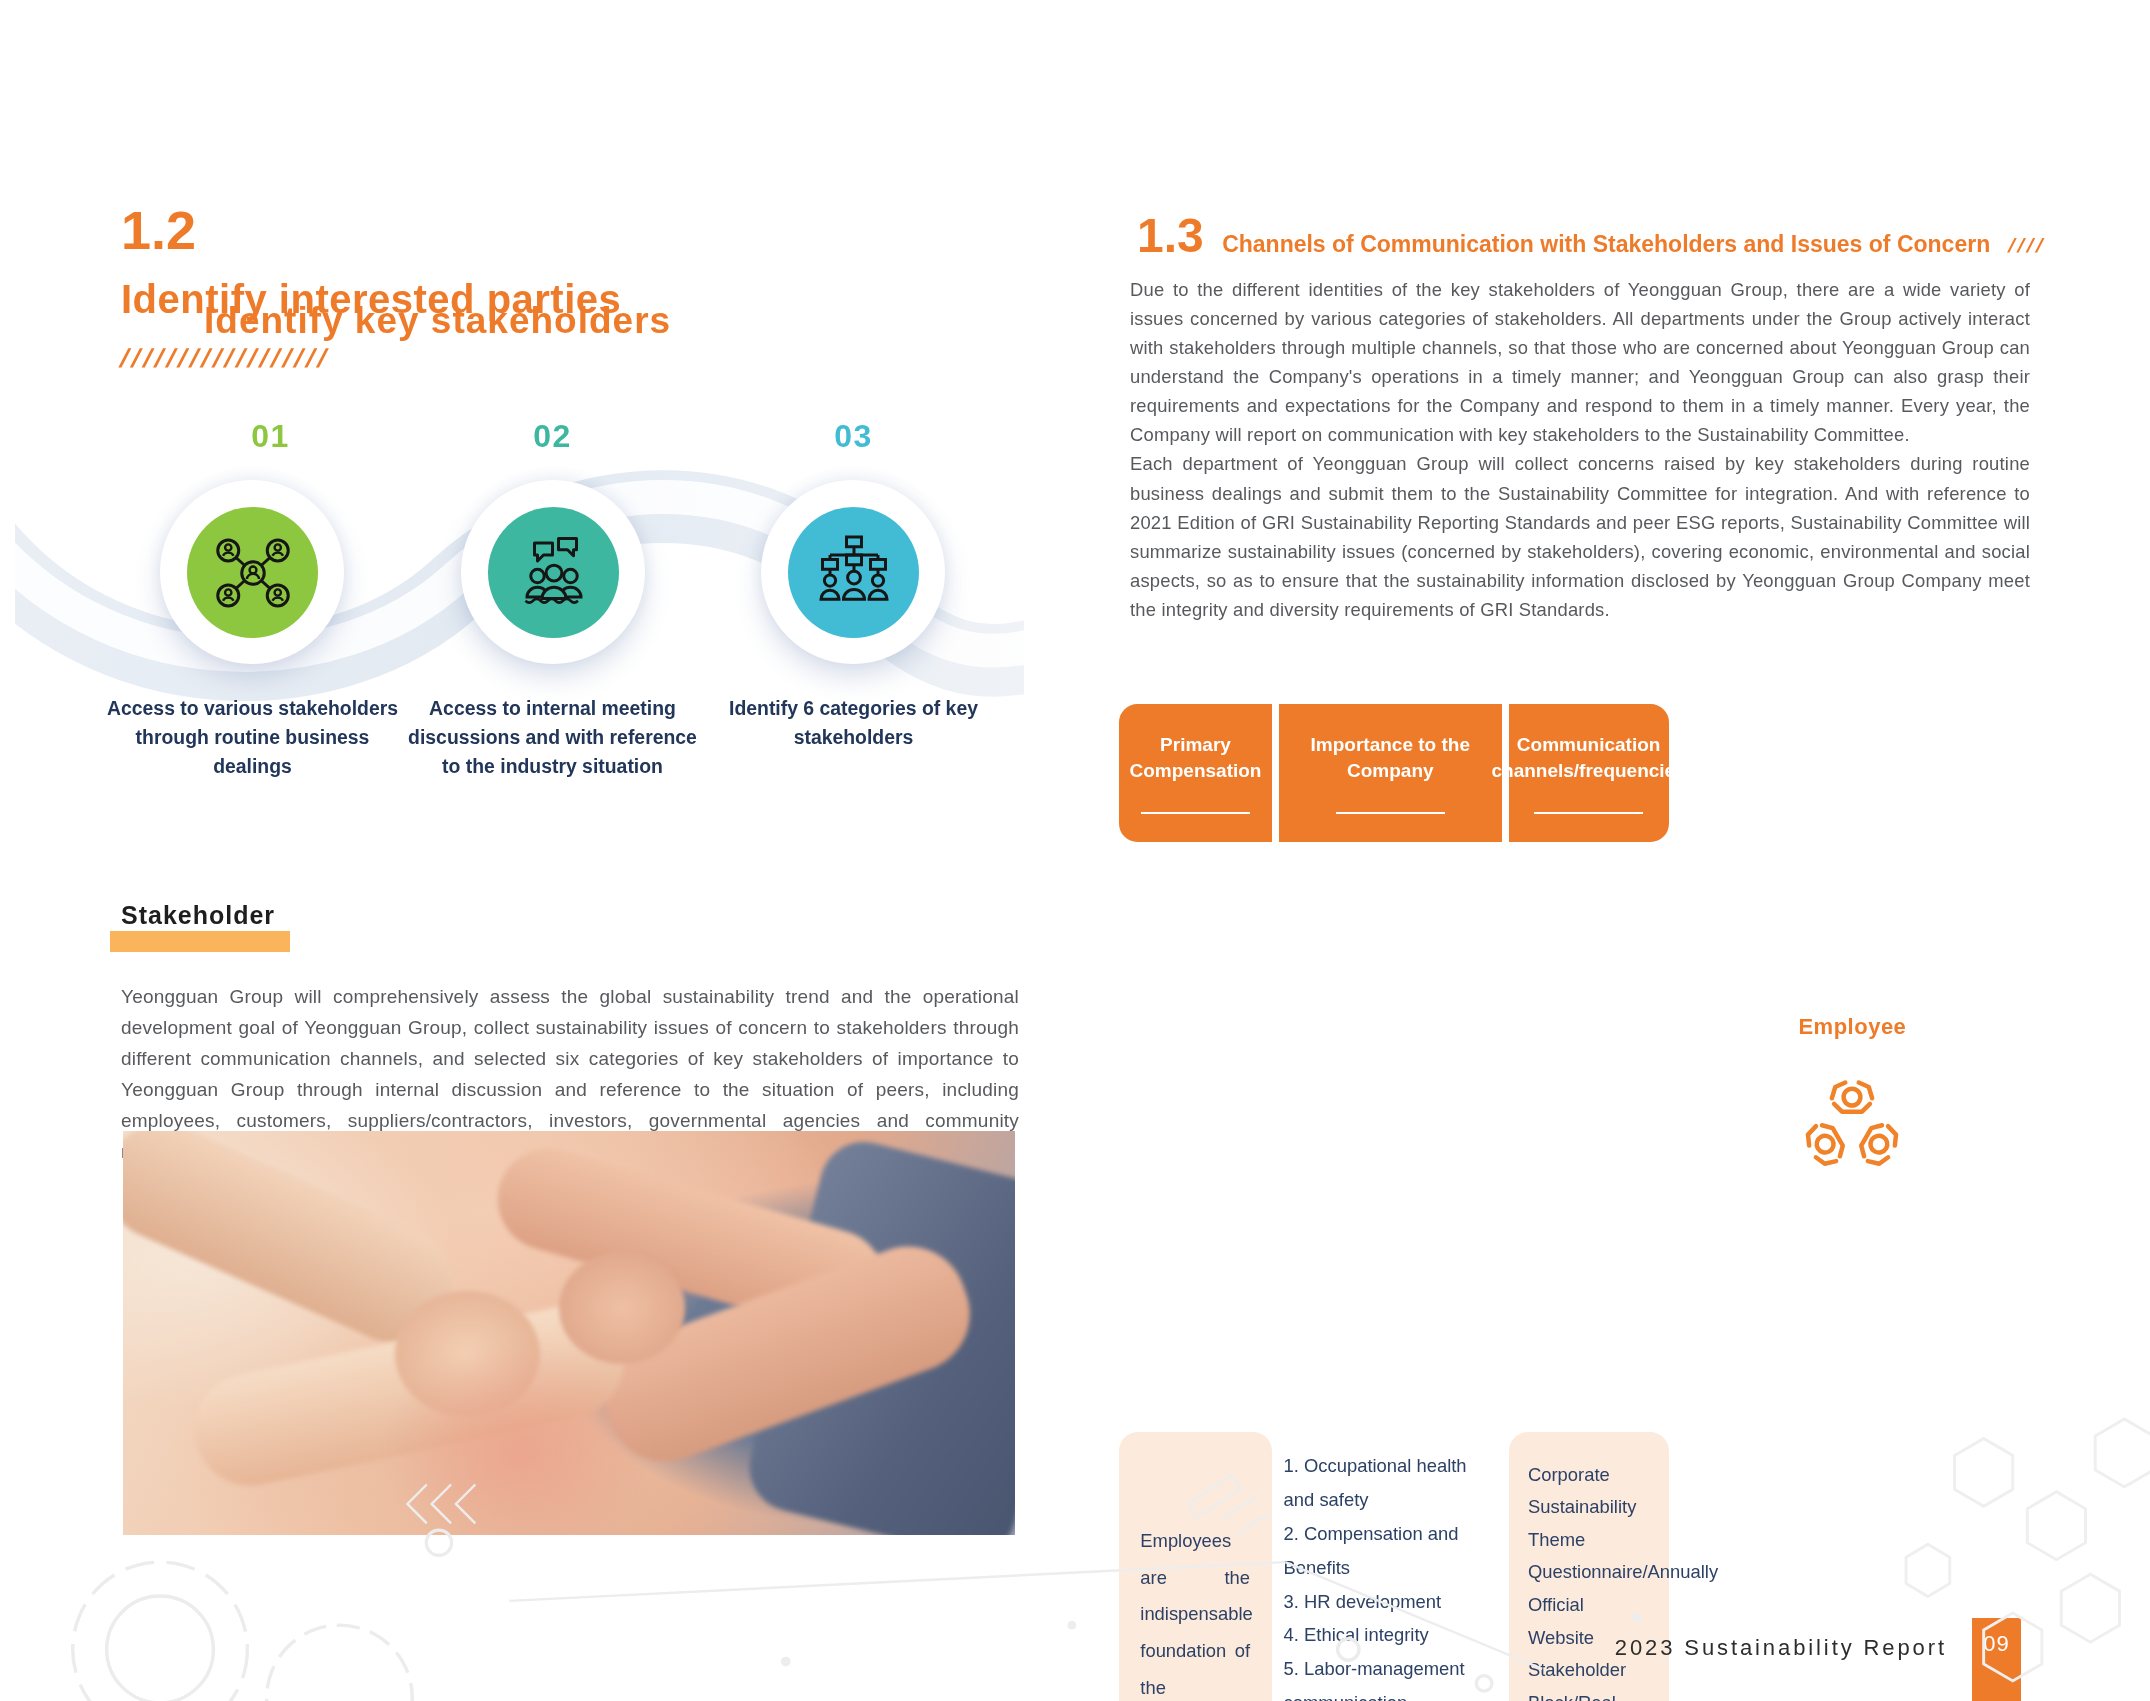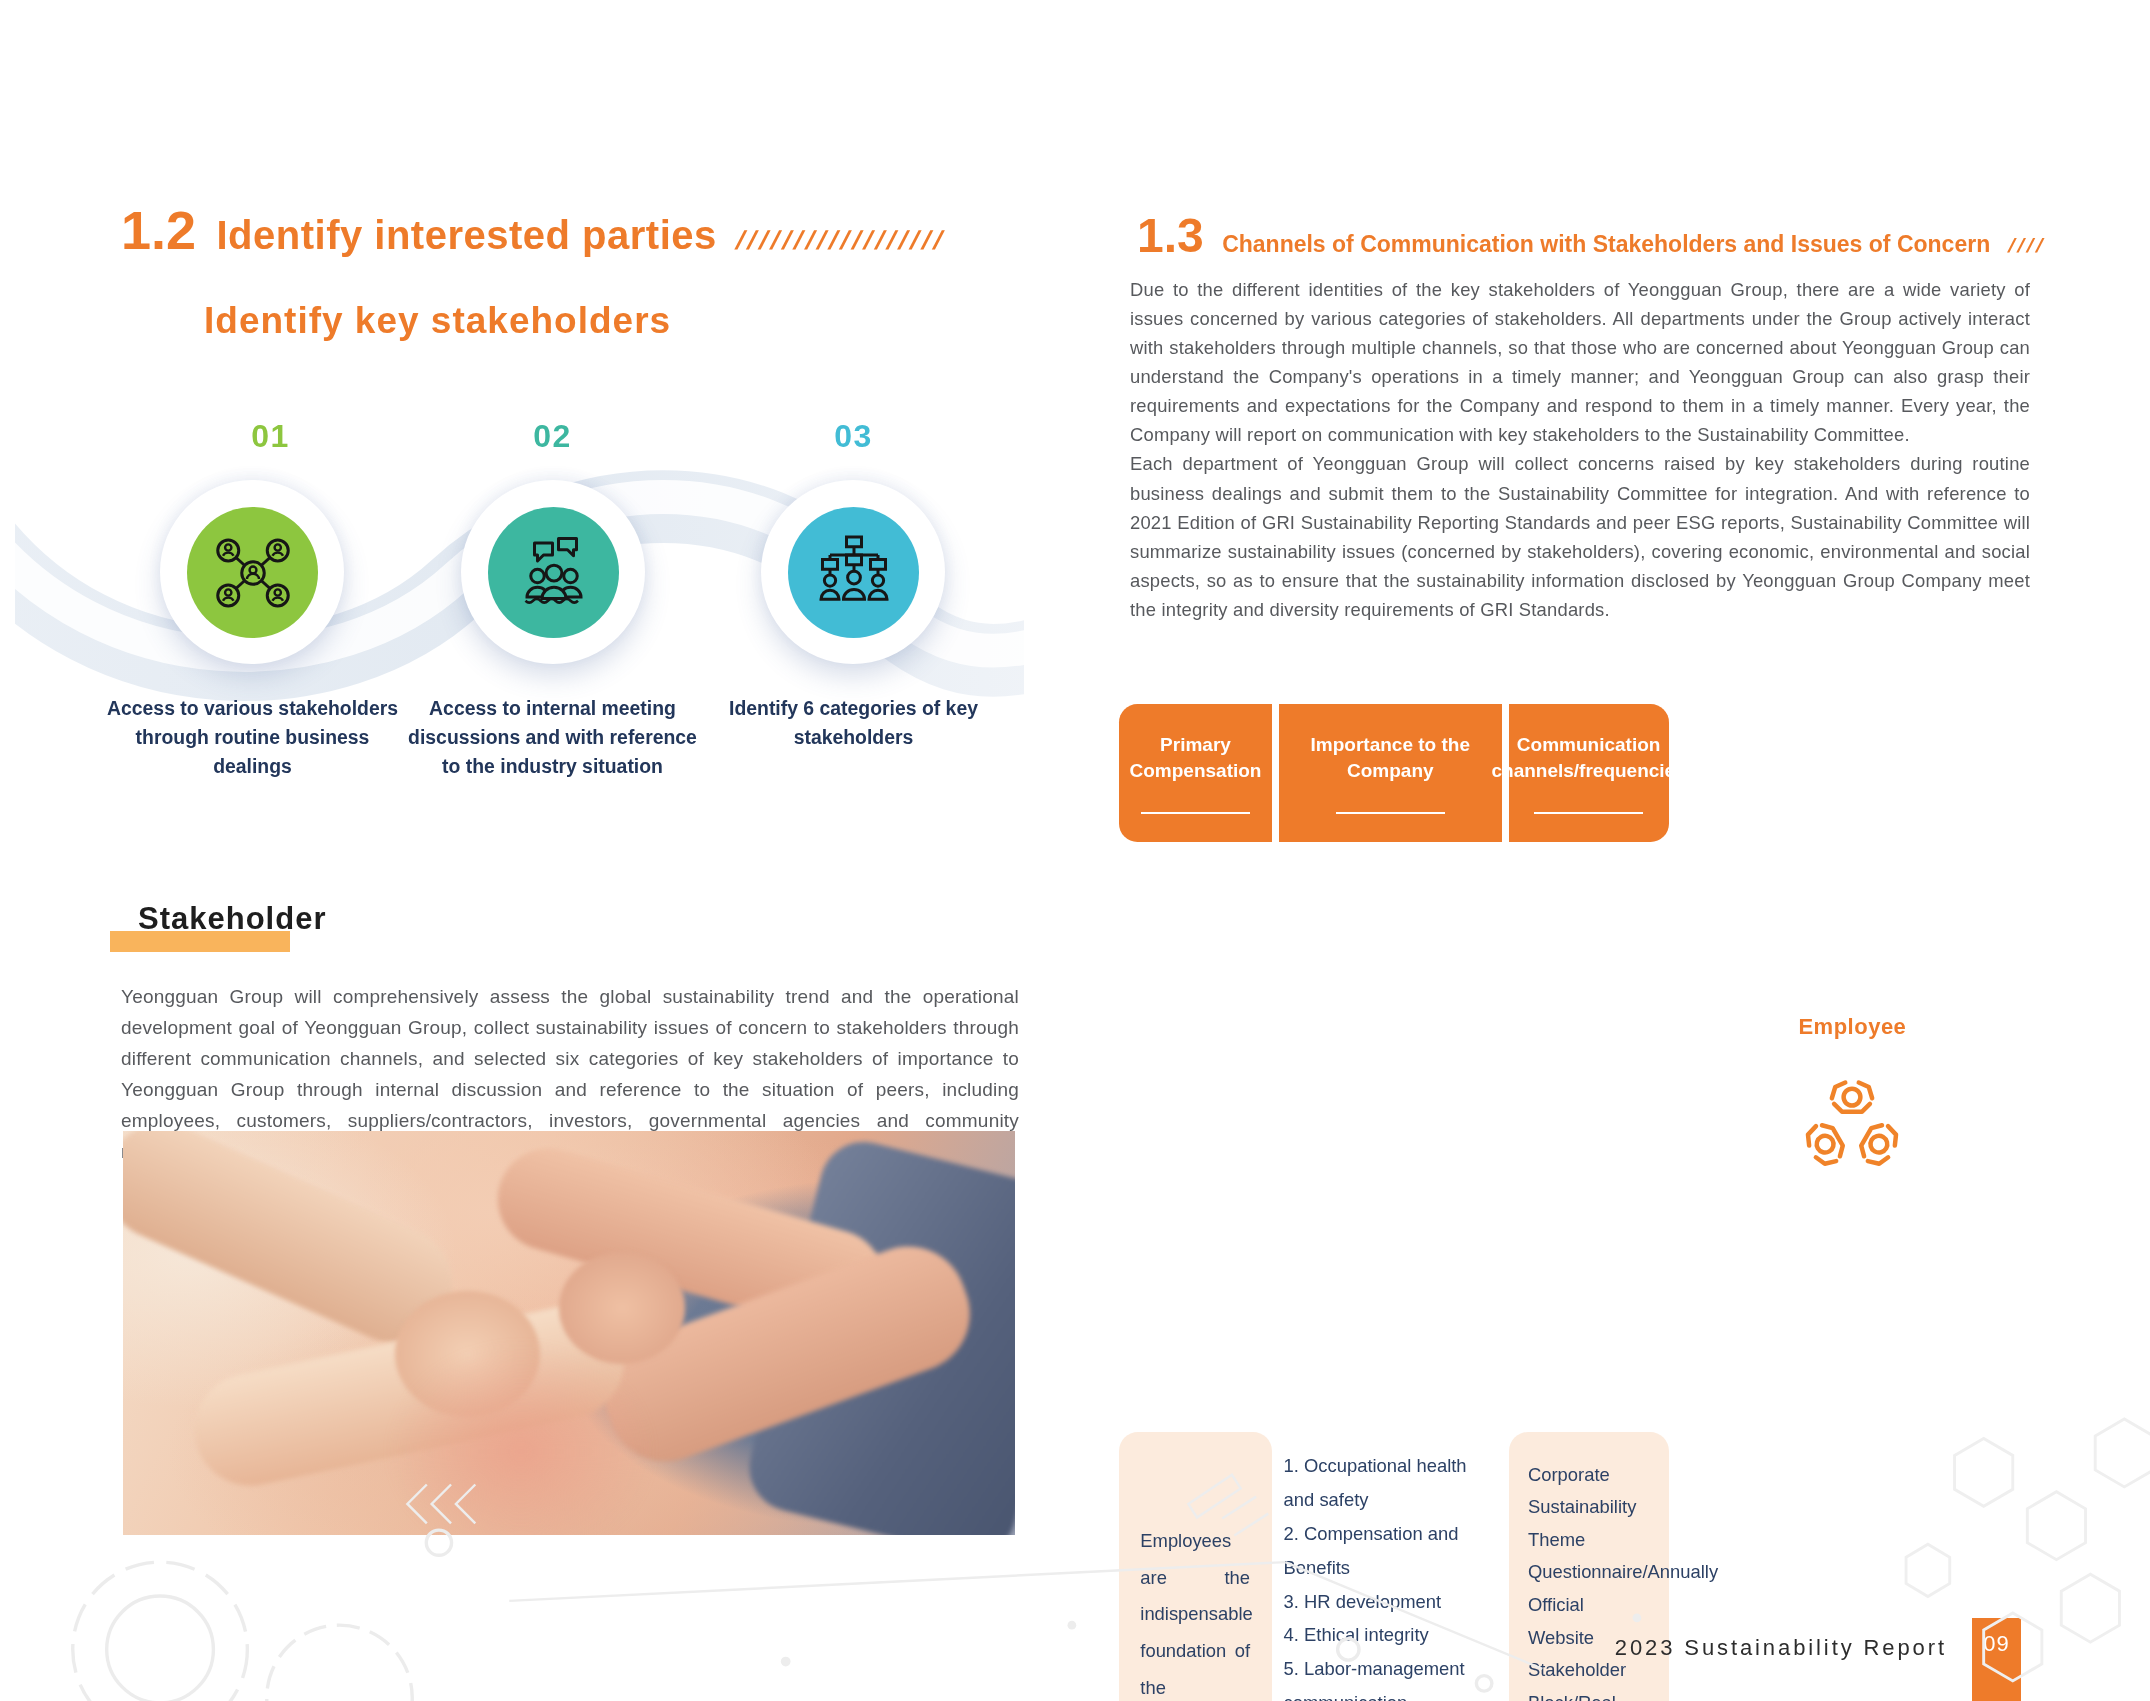--- a/index.html
+++ b/index.html
@@ -1,21 +1,21 @@
 <!DOCTYPE html>
 <html style="--accent: #ee7b2a; --highlight: #f9b45c; --peach: #fcebdd; --step1: #8dc63f; --step2: #3db7a0; --step3: #42bcd5; --caption_navy: #22365a; --paragraph_gray: #57595d; --table_text: #2c4165; --footer_text: #2d2d2d;font-size:7.8px"><head>
 <meta charset="utf-8">
 <style>
   html,body{margin:0;padding:0;background:#ffffff;}
   .page{
     position:relative;width:2151px;height:1701px;overflow:hidden;background:#ffffff;
     font-family:"Liberation Sans","DejaVu Sans",sans-serif;color:#333;
   }
   
-  .sec12-titlebar{position:absolute;left:121px;top:203px;display:flex;align-items:baseline;gap:20.4px;}
+  .sec12-titlebar{position:absolute;left:121px;top:203px;display:flex;align-items:baseline;gap:20.4px;flex-direction:column;}
   .sec-num{font-size:54px;font-weight:bold;color:var(--accent,#ee7b2a);line-height:1;}
   .sec12-title{font-size:40px;font-weight:bold;color:var(--accent,#ee7b2a);letter-spacing:0.5px;}
   .slashes{font-size:26px;font-weight:bold;color:var(--accent,#ee7b2a);letter-spacing:4.4px;transform:skewX(-18deg);white-space:nowrap;}
   .sec12-subtitle{position:absolute;left:204px;top:300px;font-size:37px;font-weight:bold;color:var(--accent,#ee7b2a);letter-spacing:1px;}
 
   .step-number{position:absolute;top:418px;width:155px;text-align:center;font-size:32px;font-weight:bold;letter-spacing:1.5px;}
   .step-number.n1{left:193px;color:var(--step1,#8dc63f);text-align:center;}
   .step-number.n2{left:475px;color:var(--step2,#3db7a0);}
   .step-number.n3{left:776px;color:var(--step3,#42bcd5);}
 
@@ -33,21 +33,21 @@
   .r3 .step-disc{background:var(--step3,#42bcd5);}
   .step-disc svg{display:block;}
 
   .step-caption{position:absolute;top:694px;width:291px;text-align:center;
     font-size:19.4px;font-weight:bold;color:var(--caption_navy,#22365a);line-height:1.5;}
   .step-caption.c1{left:107px;}
   .step-caption.c2{left:407px;}
   .step-caption.c3{left:708px;}
 
   .stakeholder-wrap{position:absolute;left:121px;top:901px;}
-  .stakeholder-heading{position:relative;z-index:2;font-size:31px;font-weight:bold;color:#1e1e1e;letter-spacing:1px;margin-left:17px;}
+  .stakeholder-heading{position:relative;z-index:2;font-size:25px;font-weight:bold;color:#1e1e1e;letter-spacing:1px;}
   .stakeholder-highlight{position:absolute;left:-10.7px;top:30px;width:180px;height:21.3px;background:var(--highlight,#f9b45c);z-index:1;}
 
   .sec12-paragraph{position:absolute;left:121px;top:982px;width:898px;
     font-size:19px;line-height:1.63;color:var(--paragraph_gray,#57595d);text-align:justify;letter-spacing:0.2px;}
 
   
   .photo{position:absolute;left:123px;top:1131px;width:892px;height:404px;overflow:hidden;
     background:
       radial-gradient(48% 60% at 84% 55%, #5d6b85 0%, #6c7a94 45%, rgba(108,122,148,0) 72%),
       radial-gradient(42% 55% at 8% 30%, #f6e7d8 0%, rgba(246,231,216,0) 70%),

